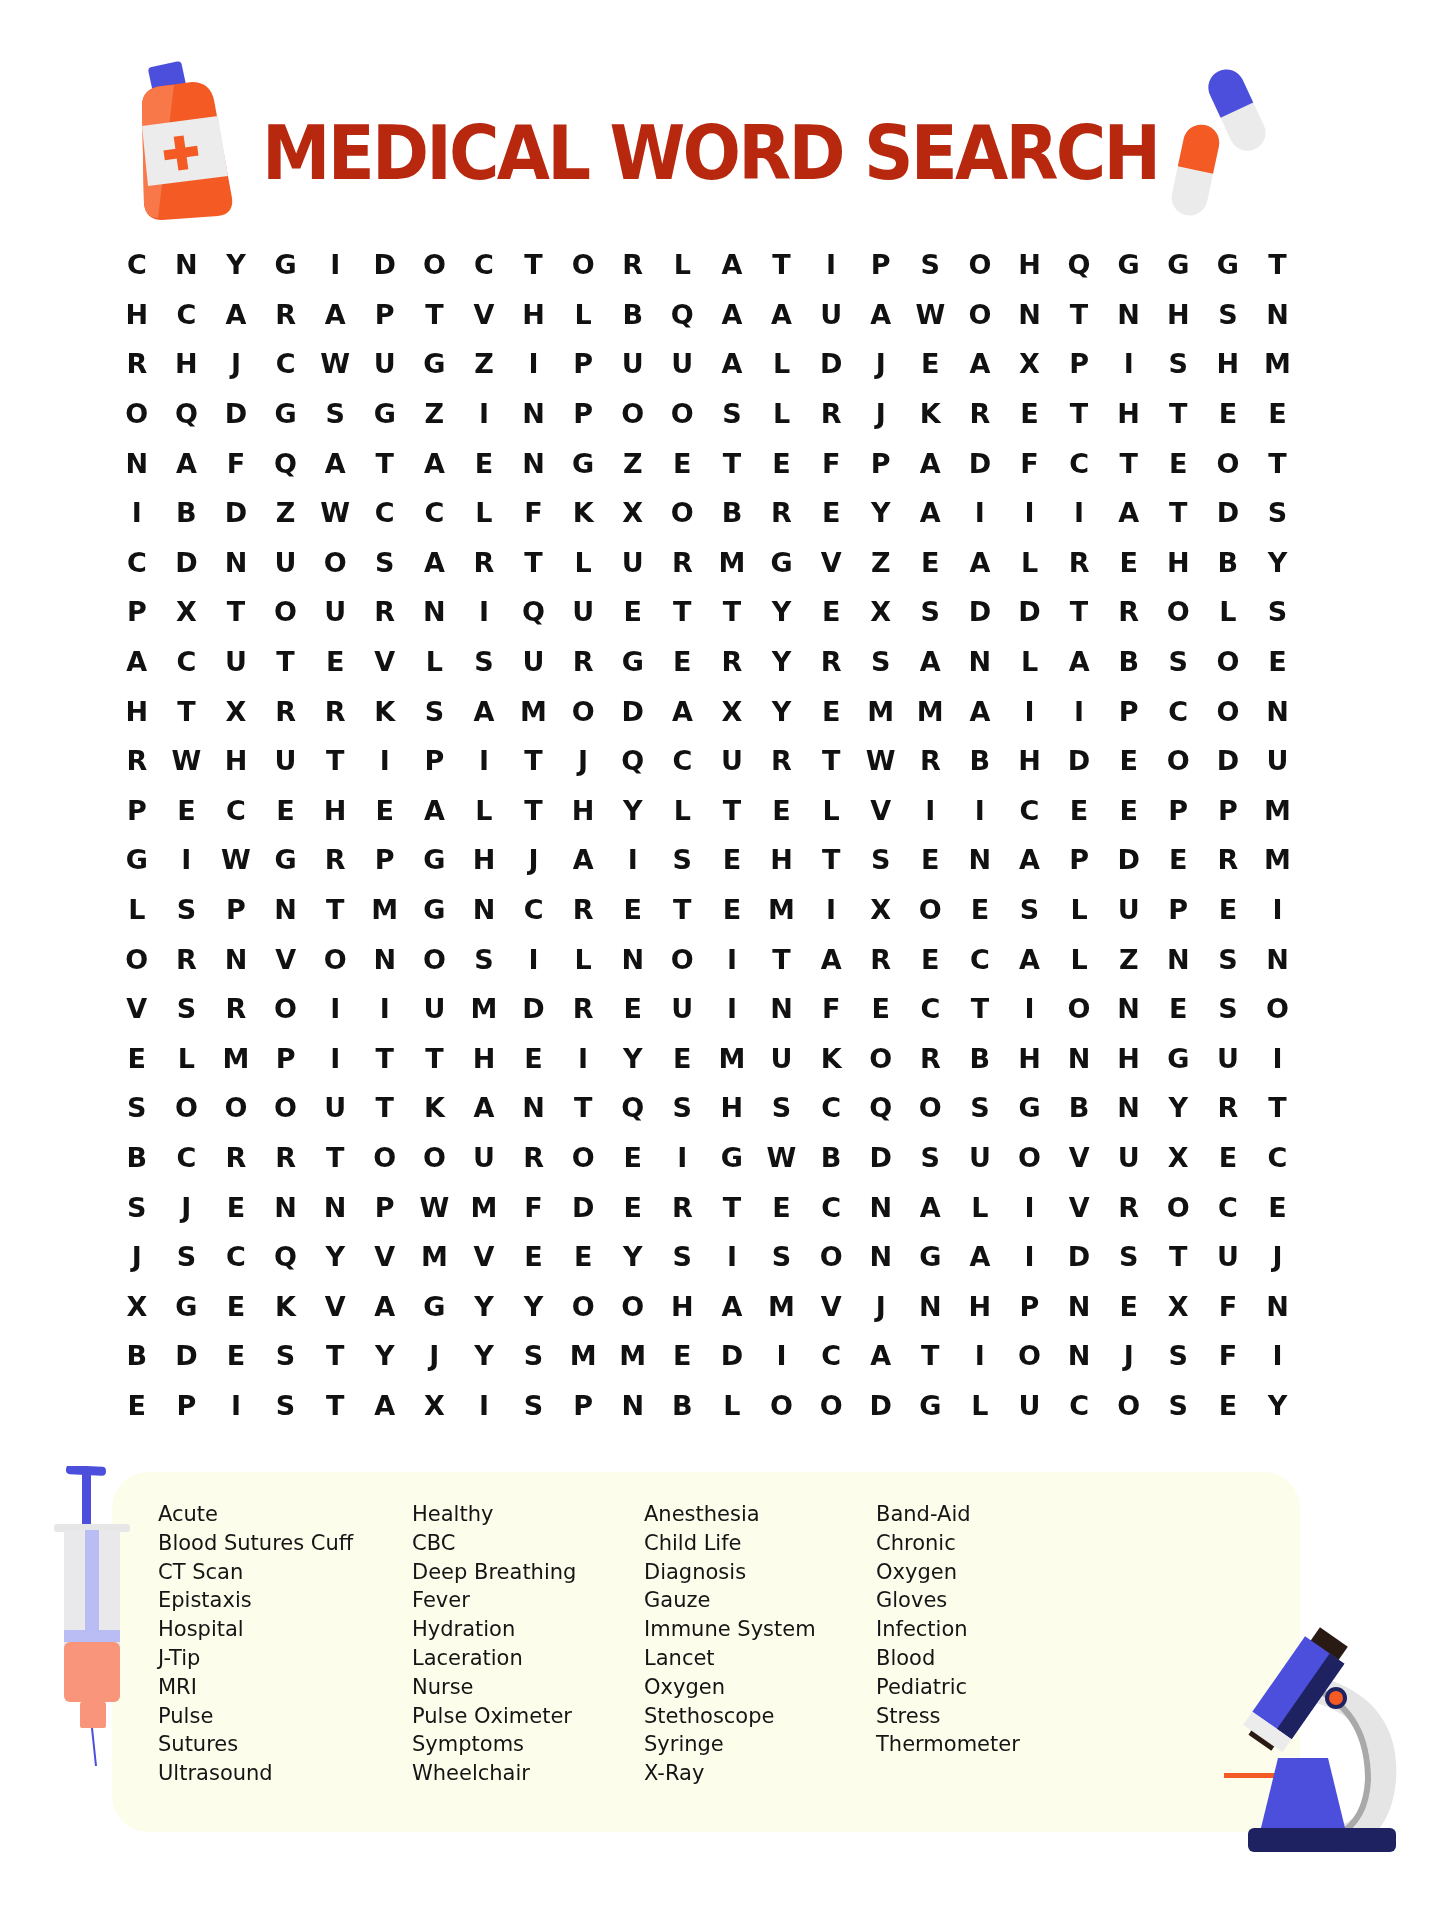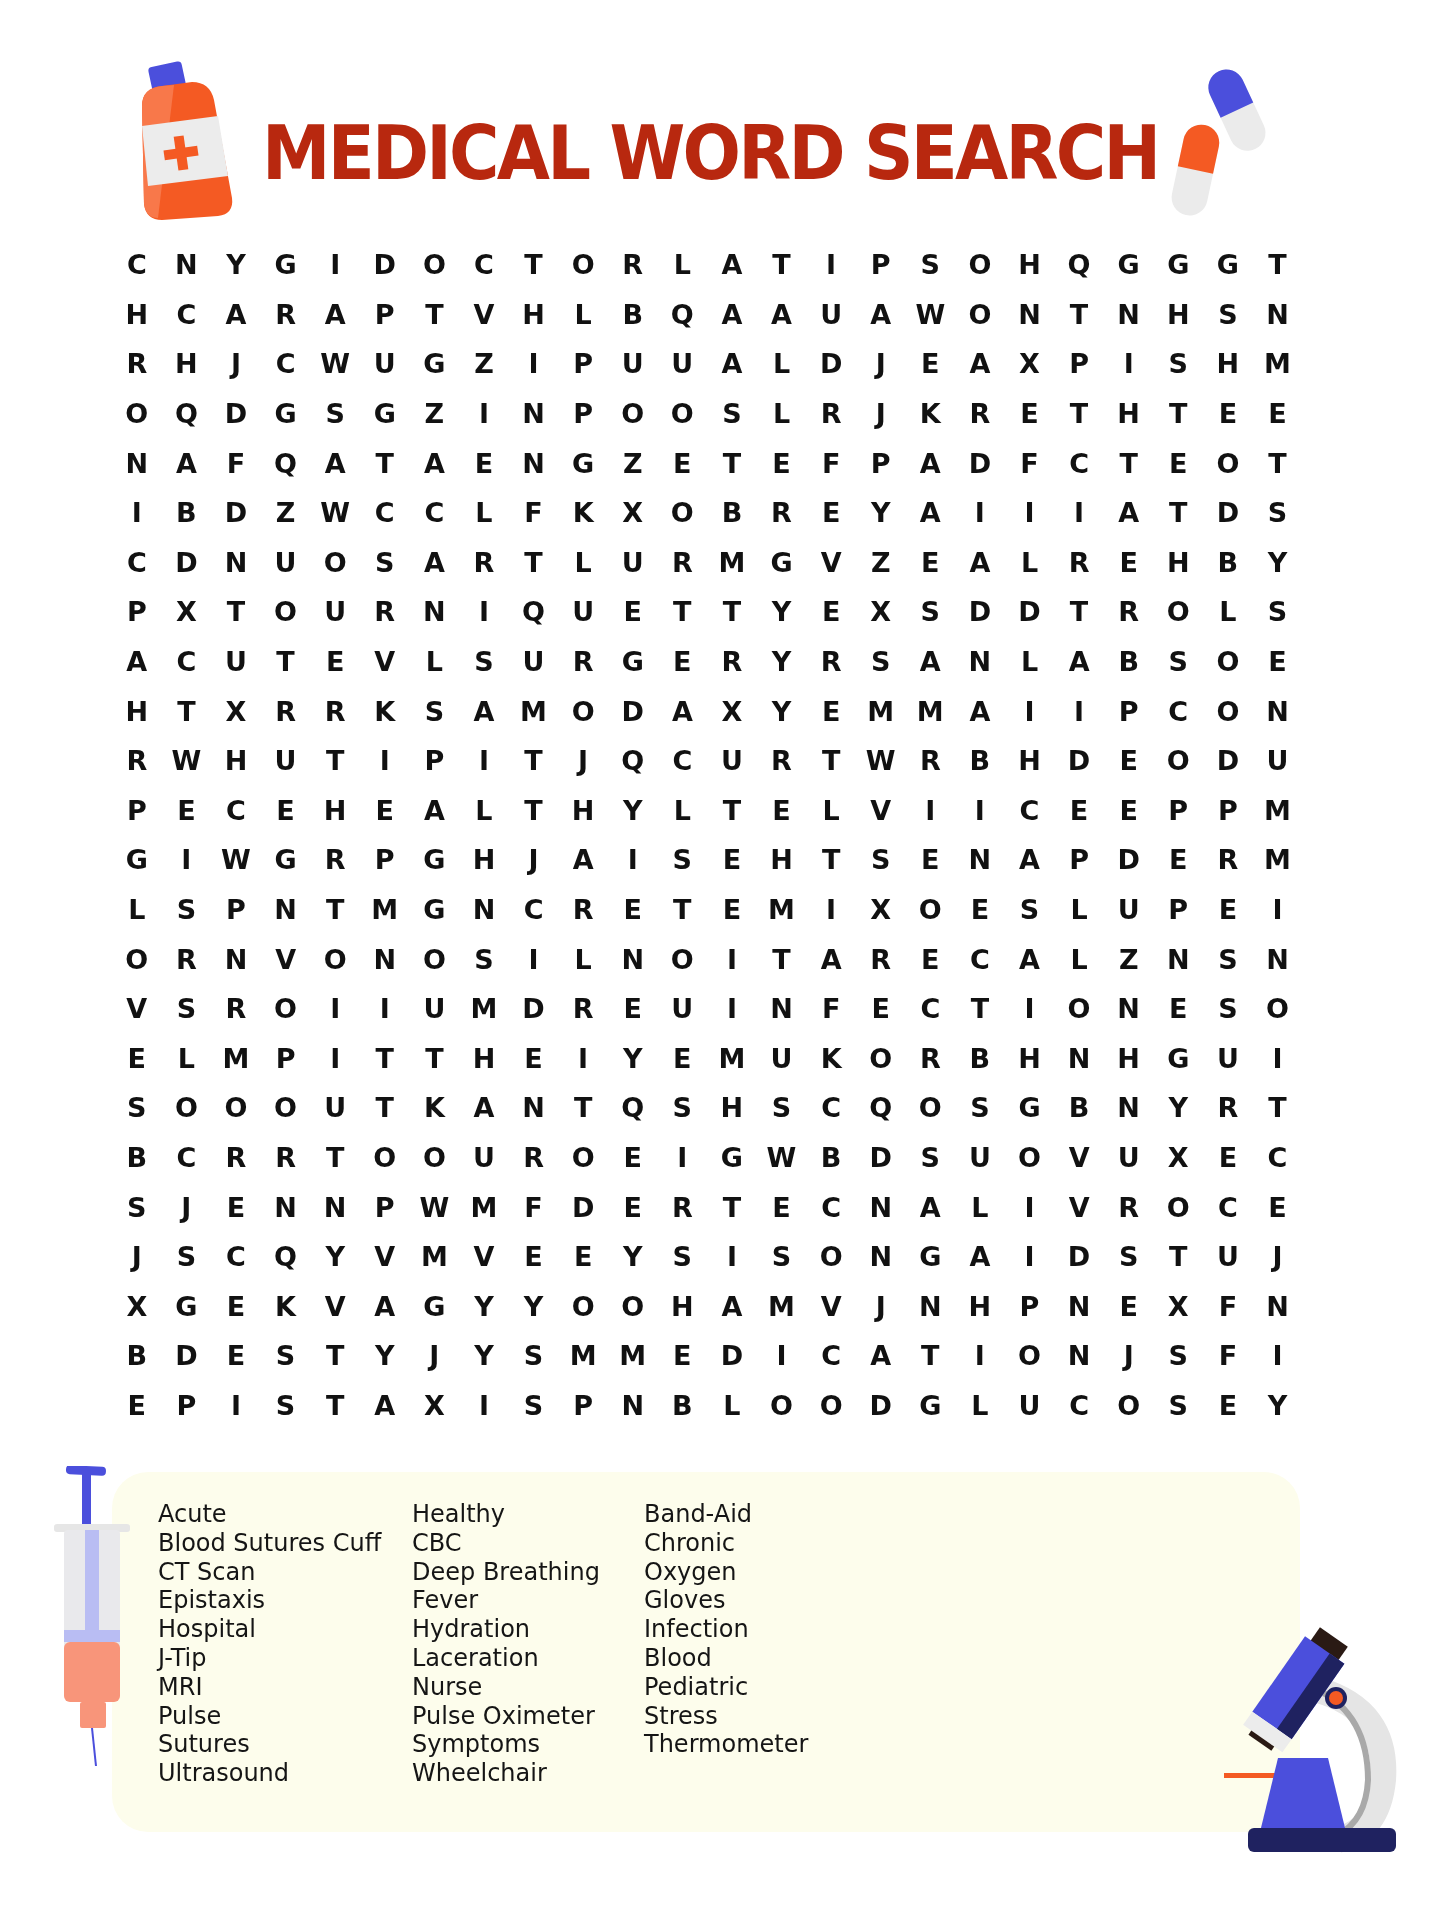--- a/index.html
+++ b/index.html
@@ -37,21 +37,21 @@
     position: absolute; left: 158px; top: 1500px;
     display: flex;
   }
   .word-col { display: flex; flex-direction: column; }
   .word-col:nth-child(1) { width: 254px; }
   .word-col:nth-child(2) { width: 232px; }
   .word-col:nth-child(3) { width: 232px; }
   .word-col:nth-child(4) { width: 232px; }
   .word-col:nth-child(5) { width: 220px; }
   .word {
-    font-family: "DejaVu Sans", sans-serif; font-size: 24px; line-height: 28.8px;
+    font-family: "DejaVu Sans", sans-serif; font-size: 21px; line-height: 28.8px;
     color: #151515; white-space: nowrap;
   }
 
   .syringe { position: absolute; left: 52px; top: 1466px; width: 80px; height: 300px; }
   .microscope { position: absolute; left: 1218px; top: 1620px; width: 180px; height: 240px; }
 </style>
 </head>
 <body>
 
 <svg class="bottle" viewBox="0 0 120 165">
@@ -675,20 +675,32 @@
       <span class="word">Deep Breathing</span>
       <span class="word">Fever</span>
       <span class="word">Hydration</span>
       <span class="word">Laceration</span>
       <span class="word">Nurse</span>
       <span class="word">Pulse Oximeter</span>
       <span class="word">Symptoms</span>
       <span class="word">Wheelchair</span>
     </div>
     <div class="word-col">
+      <span class="word">Anesthesia</span>
+      <span class="word">Child Life</span>
+      <span class="word">Diagnosis</span>
+      <span class="word">Gauze</span>
+      <span class="word">Immune System</span>
+      <span class="word">Lancet</span>
+      <span class="word">Oxygen</span>
+      <span class="word">Stethoscope</span>
+      <span class="word">Syringe</span>
+      <span class="word">X-Ray</span>
+    </div>
+    <div class="word-col">
       <span class="word">Band-Aid</span>
       <span class="word">Chronic</span>
       <span class="word">Oxygen</span>
       <span class="word">Gloves</span>
       <span class="word">Infection</span>
       <span class="word">Blood</span>
       <span class="word">Pediatric</span>
       <span class="word">Stress</span>
       <span class="word">Thermometer</span>
     </div>

